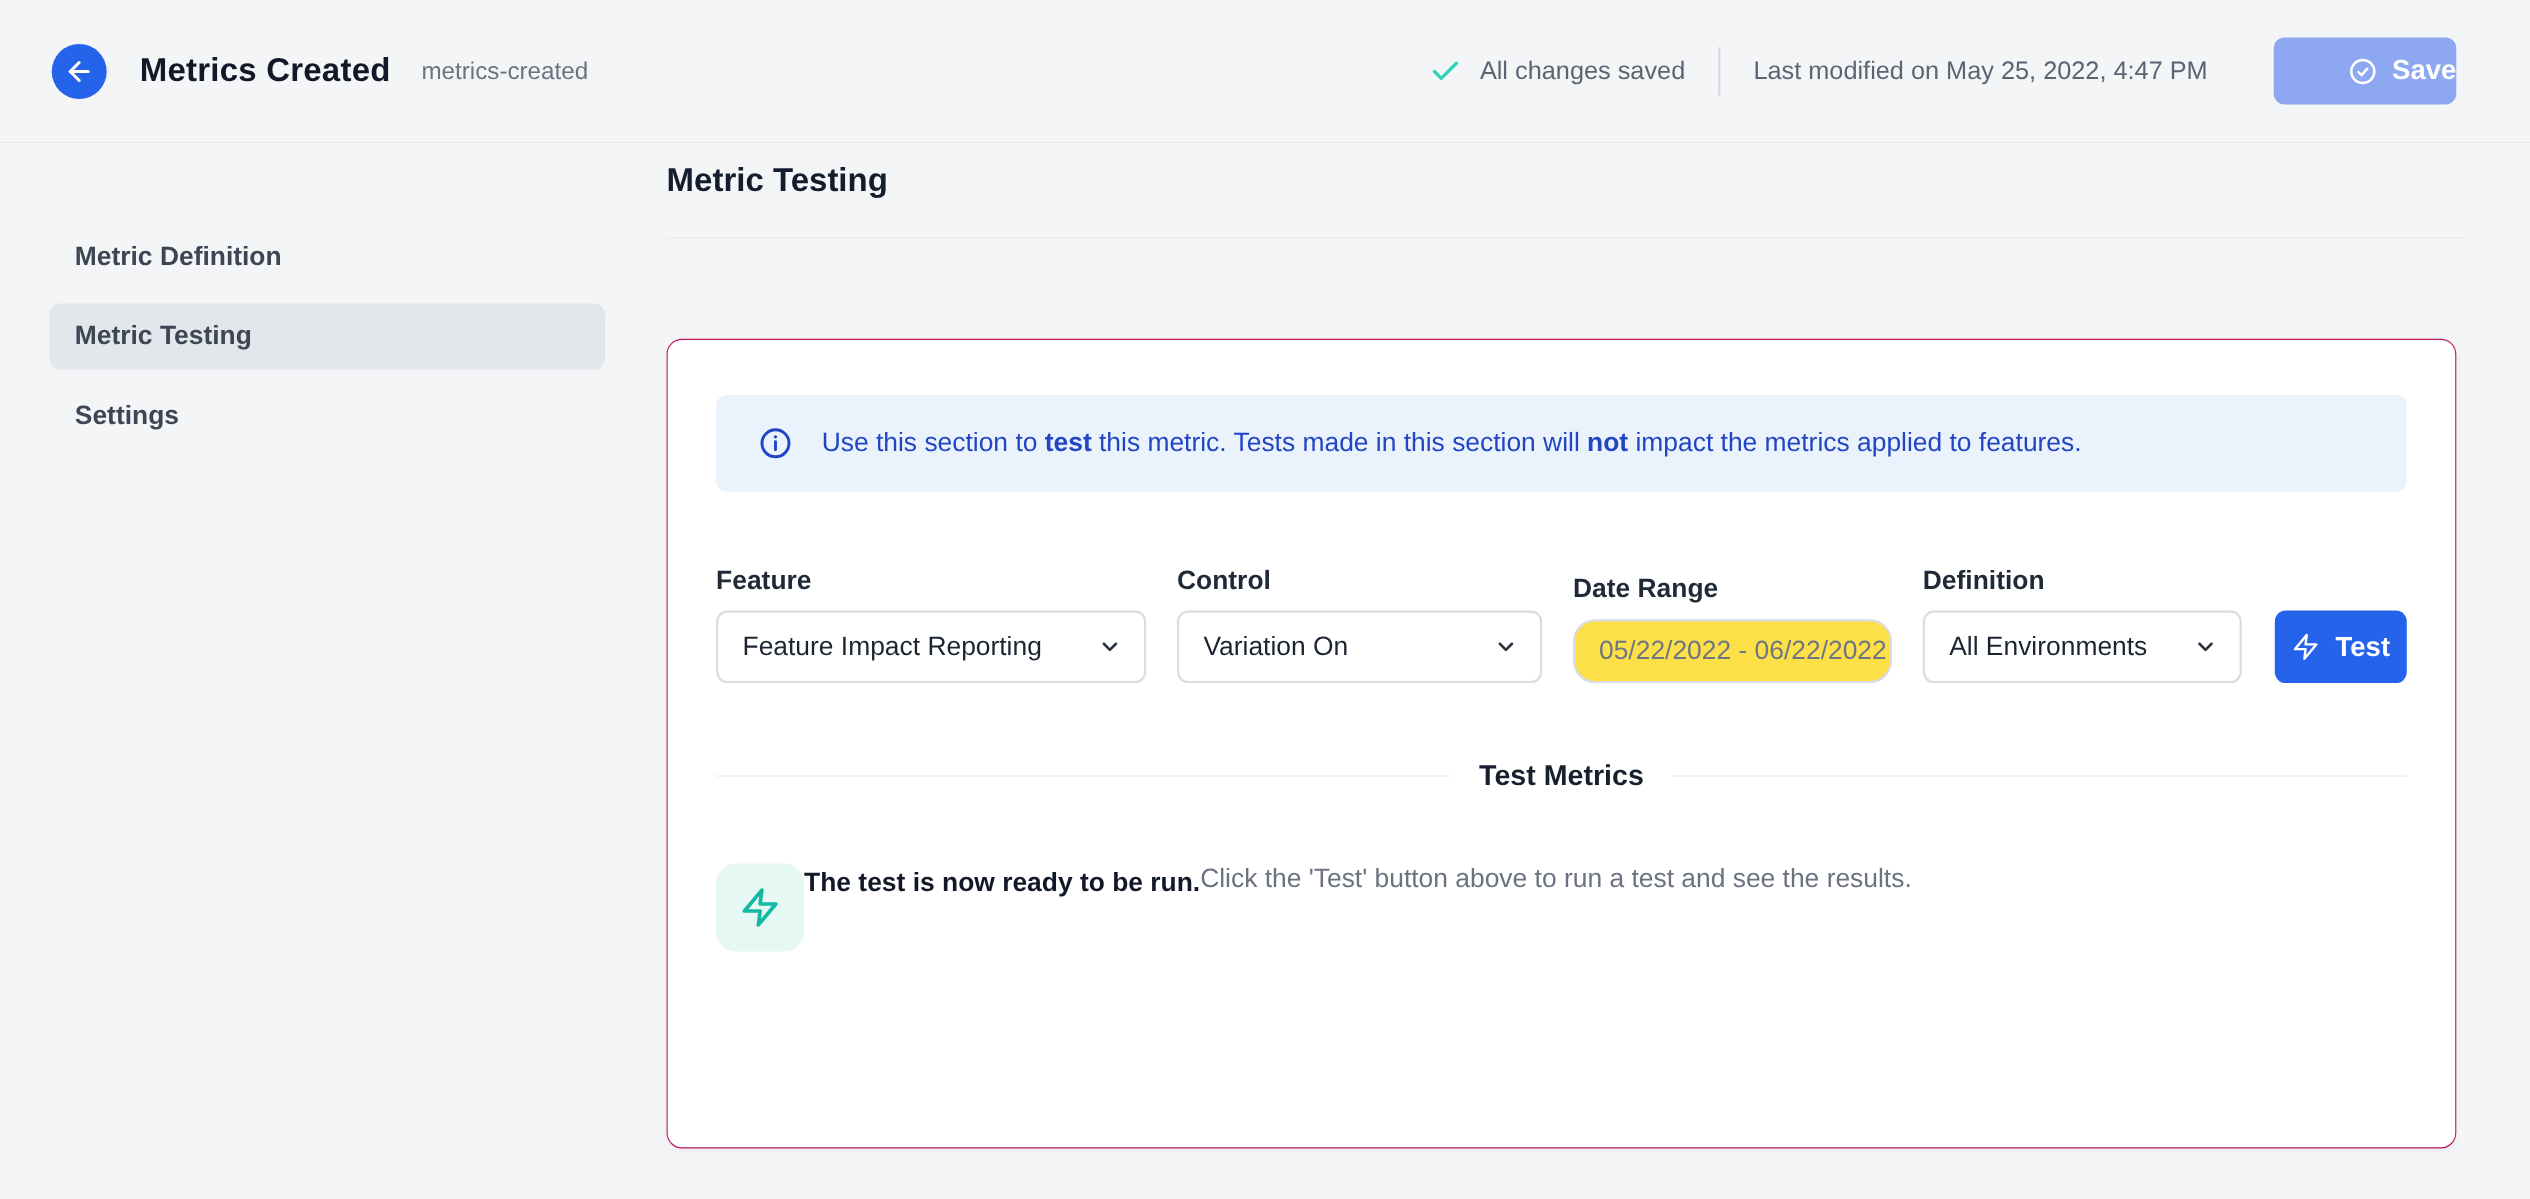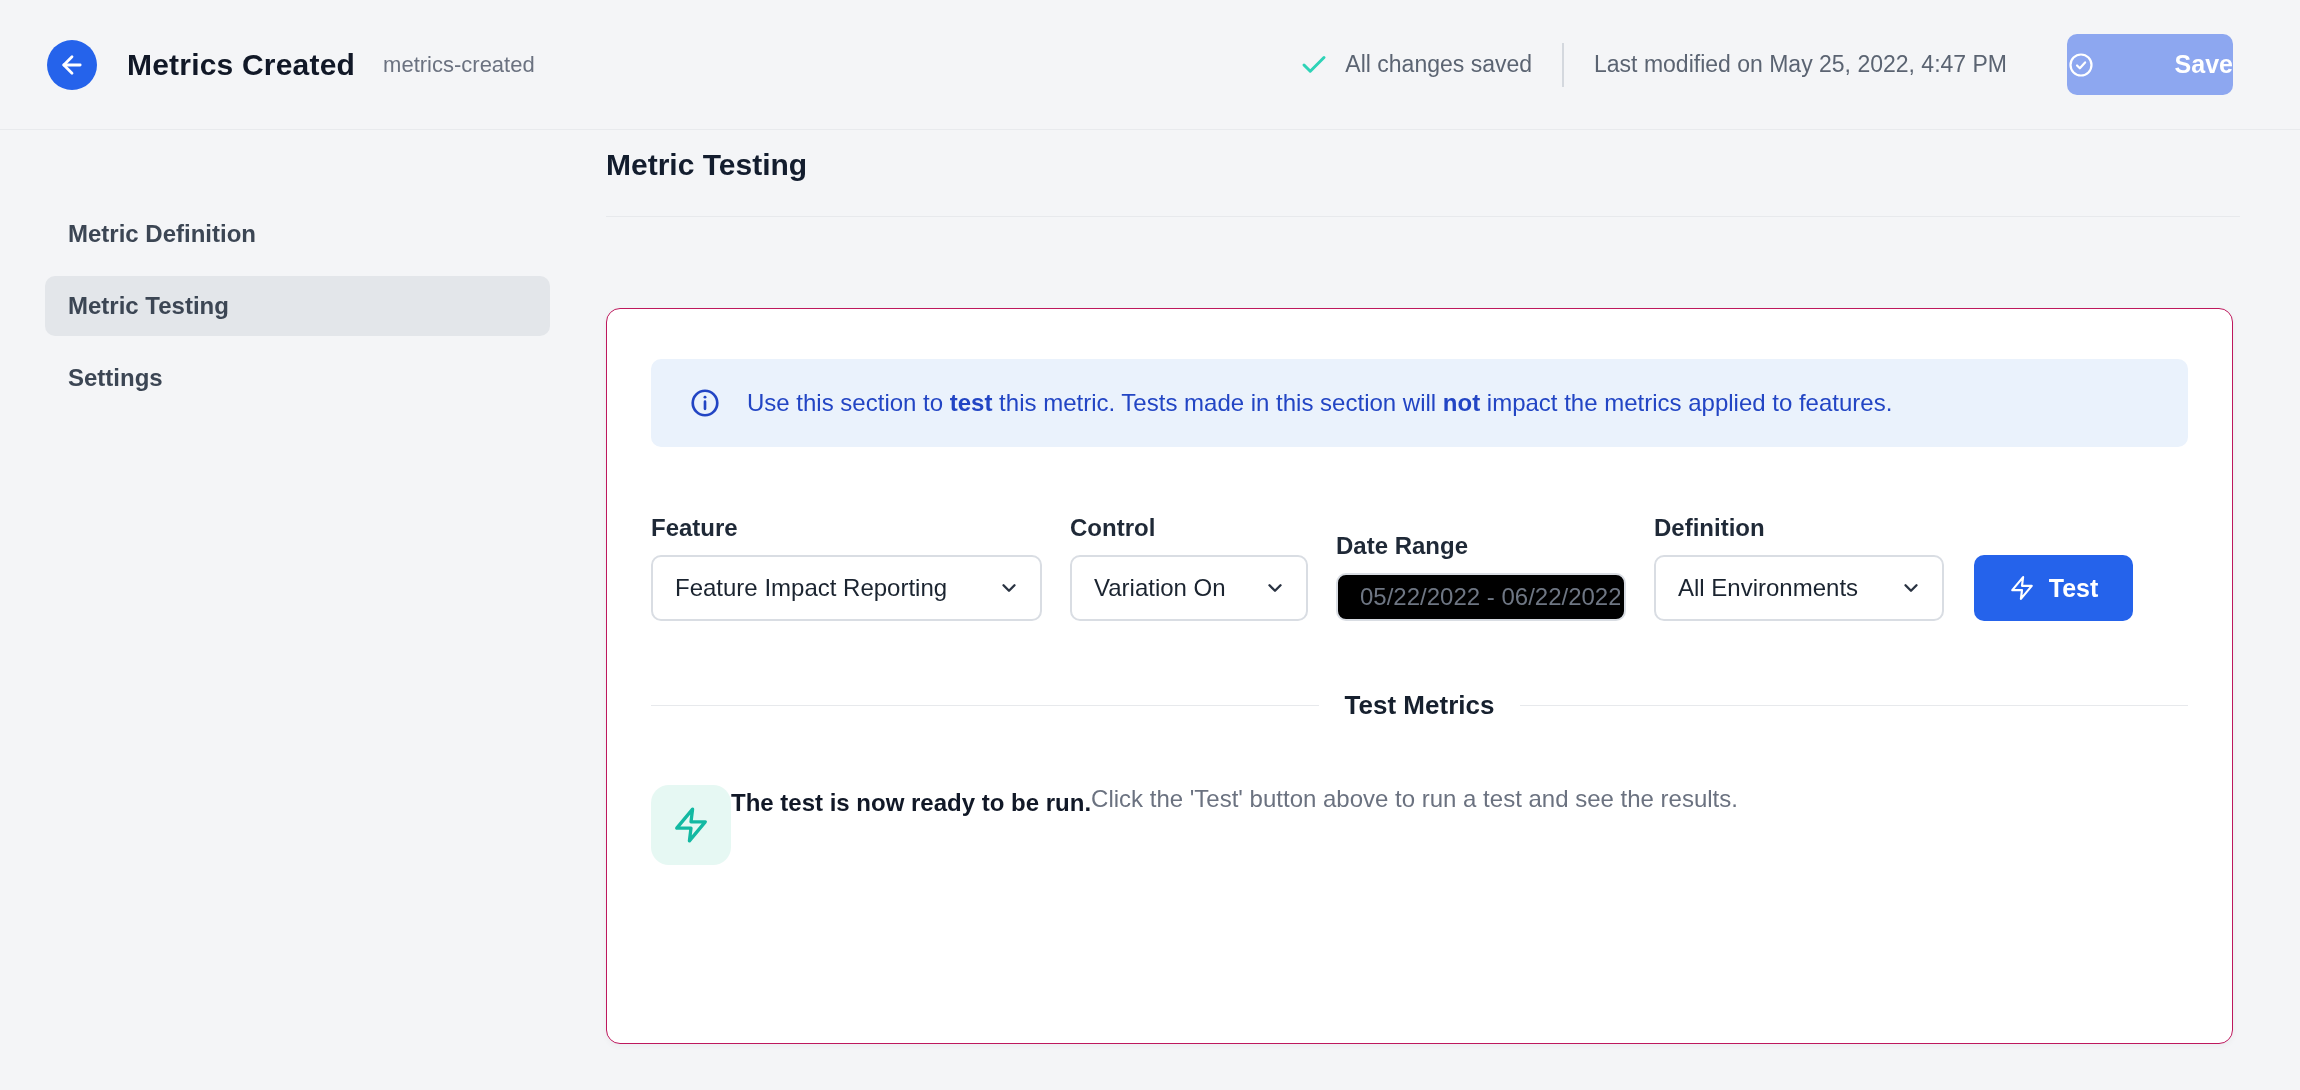--- a/index.html
+++ b/index.html
@@ -30,21 +30,21 @@
   .header-title { margin-left: 30px; font-size: 30px; font-weight: 700; color: #111827; letter-spacing: 0.2px; }
   .header-key { margin-left: 28px; font-size: 22px; color: #6B7280; }
   .header-right { margin-left: auto; display: flex; align-items: center; }
   .saved-check { width: 30px; height: 30px; color: #2ED3B7; flex: 0 0 auto; }
   .saved-text { margin-left: 16px; font-size: 23px; color: #5B6472; }
   .header-vdiv { width: 2px; height: 44px; background: #D4D8DE; margin: 0 30px; }
   .modified-text { font-size: 23px; color: #5B6472; }
   .save-btn {
     margin-left: 60px; width: 166px; height: 61px; border-radius: 10px;
     background: #8DA7F0; color: #FFFFFF; border: none; cursor: default;
-    display: flex; align-items: center; justify-content: space-between; gap: 13px;
+    display: flex; align-items: center; justify-content: flex-end; gap: 13px;
     font-family: inherit; font-size: 25px; font-weight: 700;
   }
   .save-btn svg { width: 28px; height: 28px; }
 
   
   .sidebar { position: absolute; top: 204px; left: 45px; width: 505px; display: flex; flex-direction: column; gap: 12px; }
   .side-item {
     height: 60px; border-radius: 10px; display: flex; align-items: center;
     padding-left: 23px; font-size: 24px; font-weight: 600; color: #3C4654;
     cursor: pointer; background: transparent;
@@ -78,25 +78,25 @@
   .field { display: flex; flex-direction: column; }
   .field + .field { margin-left: 28px; }
   .field-label { font-size: 24px; font-weight: 600; color: #1F2937; line-height: 30px; }
   .control-box {
     margin-top: 12px; height: 66px; border: 2px solid #D9DDE3; border-radius: 10px;
     background: #FFFFFF; display: flex; align-items: center; justify-content: space-between;
     padding: 0 20px 0 22px; font-size: 24px; color: #1B2430; cursor: pointer;
   }
   .control-box .chev { width: 22px; height: 22px; color: #2A3342; margin-left: 14px; flex: 0 0 auto; }
   .w-feature { width: 391px; }
-  .w-control { width: 238px; }
+  .w-control { width: 332px; }
   .w-env { width: 290px; }
   .date-input {
-    margin-top: 12px; height: 48px; width: 290px;
-    border: 2px solid #D9DDE3; border-radius: 10px; background: #000000;
+    margin-top: 12px; height: 58px; width: 290px;
+    border: 2px solid #D9DDE3; border-radius: 20px; background: #fde047;
     padding: 0 4px 0 22px; font-family: inherit; font-size: 24px; color: #6E7683;
     white-space: nowrap; overflow: hidden; outline: none;
   }
   .test-btn {
     margin-left: 30px; width: 159px; height: 66px; border-radius: 10px;
     background: #2563EB; color: #FFFFFF; border: none; cursor: pointer;
     display: flex; align-items: center; justify-content: center; gap: 14px;
     font-family: inherit; font-size: 25px; font-weight: 700;
   }
   .test-btn svg { width: 26px; height: 26px; }

